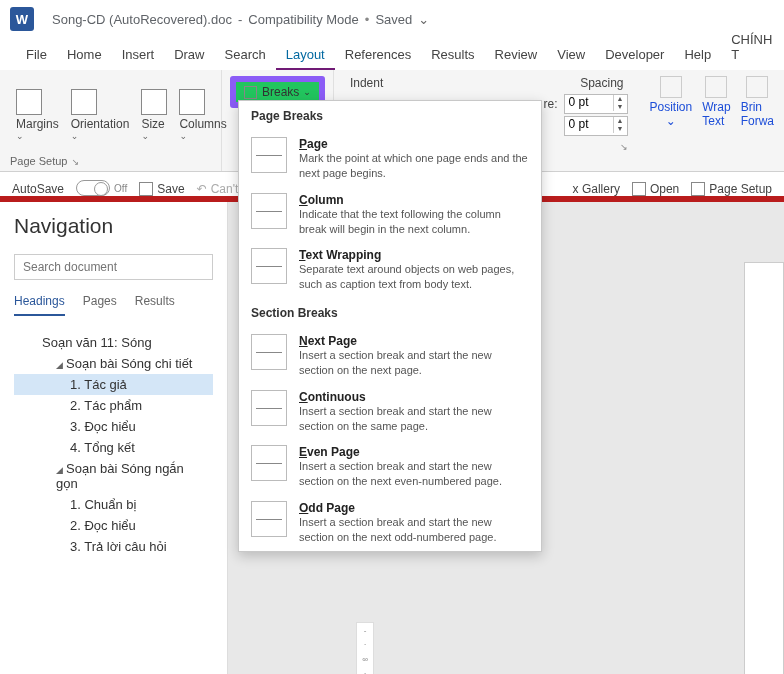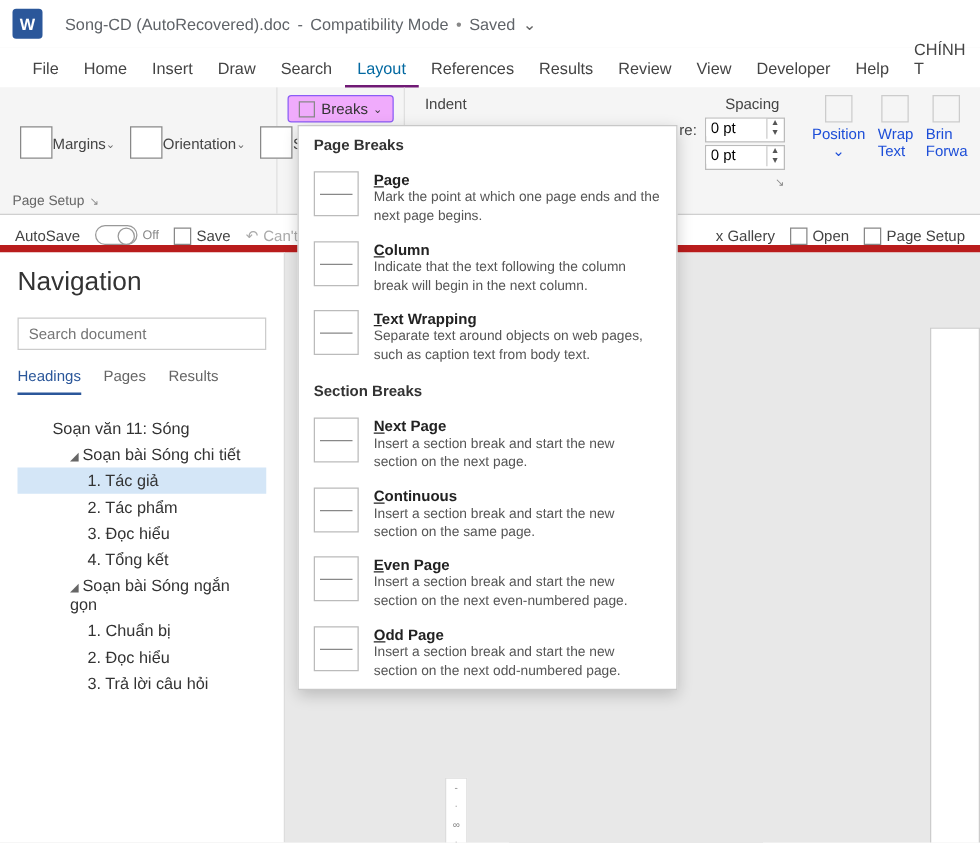--- a/index.html
+++ b/index.html
@@ -11,27 +11,27 @@
 .title-dot { margin: 0 6px; color: #888; }
 .title-chev { margin-left: 6px; color: #666; }
 
 .tabs { background: #fff; height: 32px; display: flex; align-items: flex-end; padding: 0 16px; }
 .tab { padding: 6px 10px 8px; color: #444; cursor: pointer; }
 .tab.active { color: #0369a1; border-bottom: 2px solid #701a75; padding-bottom: 6px; }
 
 .ribbon { background: #f5f5f5; height: 102px; border-bottom: 1px solid #d0d0d0; display: flex; }
 .grp { padding: 6px 10px 2px; border-right: 1px solid #e0e0e0; display: flex; flex-direction: column; }
 .grp-row { display: flex; flex: 1; }
-.grp-btn { display: flex; flex-direction: row; align-items: center; justify-content: center; padding: 0 6px; color: #444; font-size: 12px; }
+.grp-btn { display: flex; flex-direction: column; justify-content: center; padding: 0 6px; color: #444; font-size: 12px; }
 .grp-btn .ico { width: 26px; height: 26px; margin-bottom: 2px; border: 1px solid #888; background: #fff; }
 .grp-btn .chev { font-size: 9px; color: #666; }
 .grp-label { text-align: left; font-size: 11px; color: #666; padding: 2px 0; }
 .ps-launch { font-size: 9px; color: #888; margin-left: 4px; }
 
-.breaks-btn { display: inline-flex; align-items: center; border: 1px solid #8b5cf6; border-radius: 3px; padding: 3px 8px; background: #f0abfc; font-size: 12px; }
+.breaks-btn { display: inline-flex; align-items: center; border: 6px solid #8b5cf6; border-radius: 3px; padding: 3px 8px; background: #22c55e; font-size: 12px; }
 .breaks-btn .bi { width: 13px; height: 13px; border: 1px solid #888; margin-right: 5px; }
 .breaks-btn .chev { margin-left: 4px; font-size: 9px; }
 
 .indent-area { padding: 6px 12px; flex: 1; display: flex; flex-direction: column; }
 .ind-hdr { display: flex; justify-content: space-between; font-size: 12px; color: #444; padding: 0 4px 4px; }
 .spin-row { display: flex; align-items: center; justify-content: flex-end; gap: 4px; margin-bottom: 2px; }
 .spin-row label { font-size: 12px; color: #444; margin-right: 2px; }
 .spin { border: 1px solid #bbb; background: #fff; display: flex; align-items: flex-start; height: 20px; }
 .spin input { border: none; width: 48px; padding: 0 4px; font-size: 12px; outline: none; }
 .spin .arrows { display: flex; flex-direction: column; width: 14px; border-left: 1px solid #ccc; }

